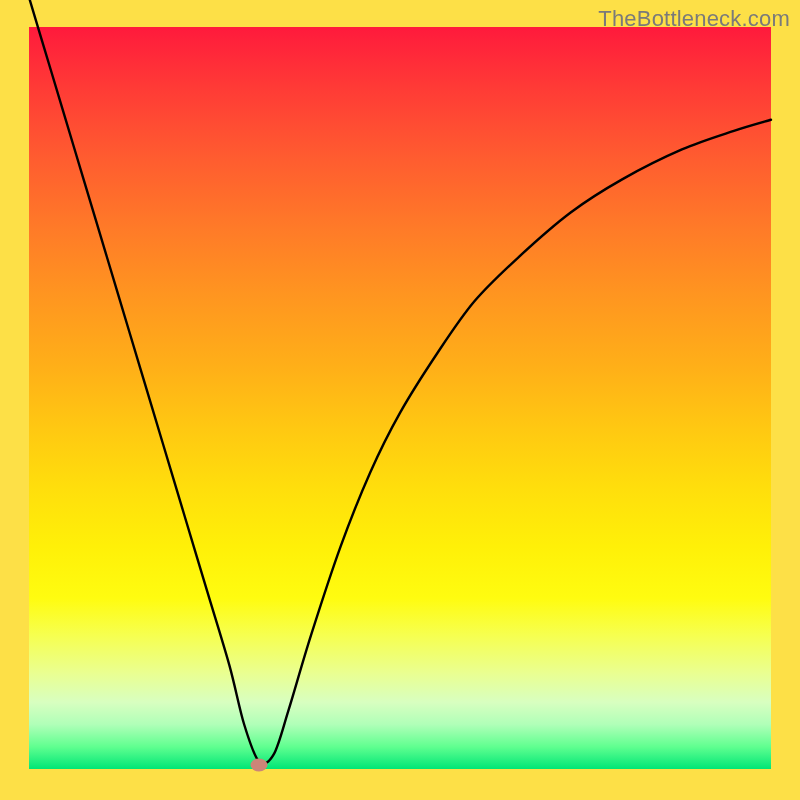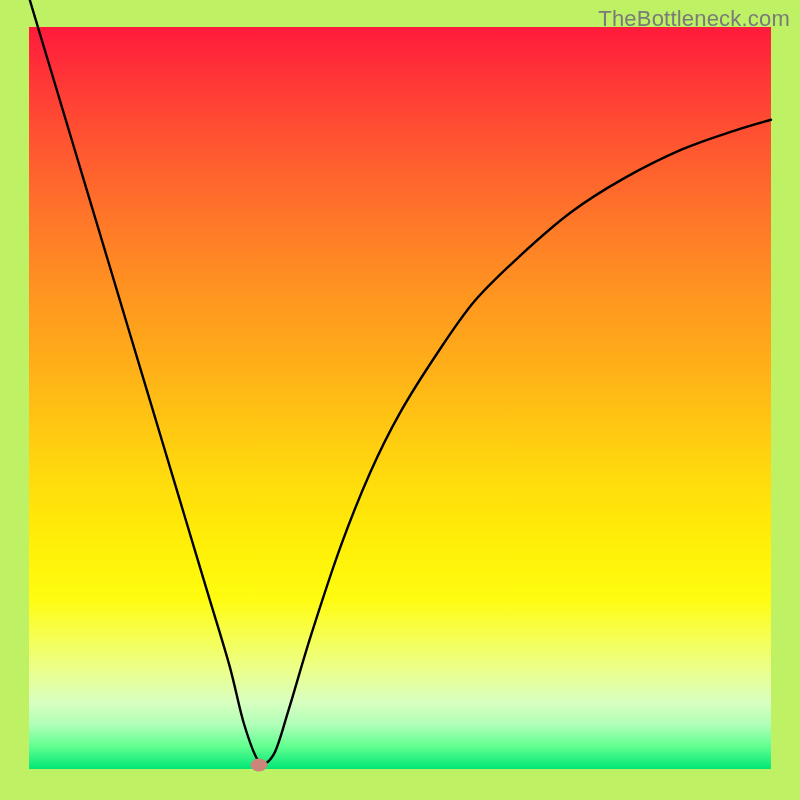--- a/index.html
+++ b/index.html
@@ -8,21 +8,21 @@
     width: 800px;
     height: 800px;
     background: #000;
     font-family: Arial, Helvetica, sans-serif;
     overflow: hidden;
   }
   .wrap {
     position: relative;
     width: 800px;
     height: 800px;
-    background: #bef264;
+    background: #fde047;
   }
   .plot {
     position: absolute;
     left: 29px;
     top: 27px;
     width: 742px;
     height: 742px;
     background: linear-gradient(to bottom,
       #ff1a3c 0%,
       #ff3a36 8%,

